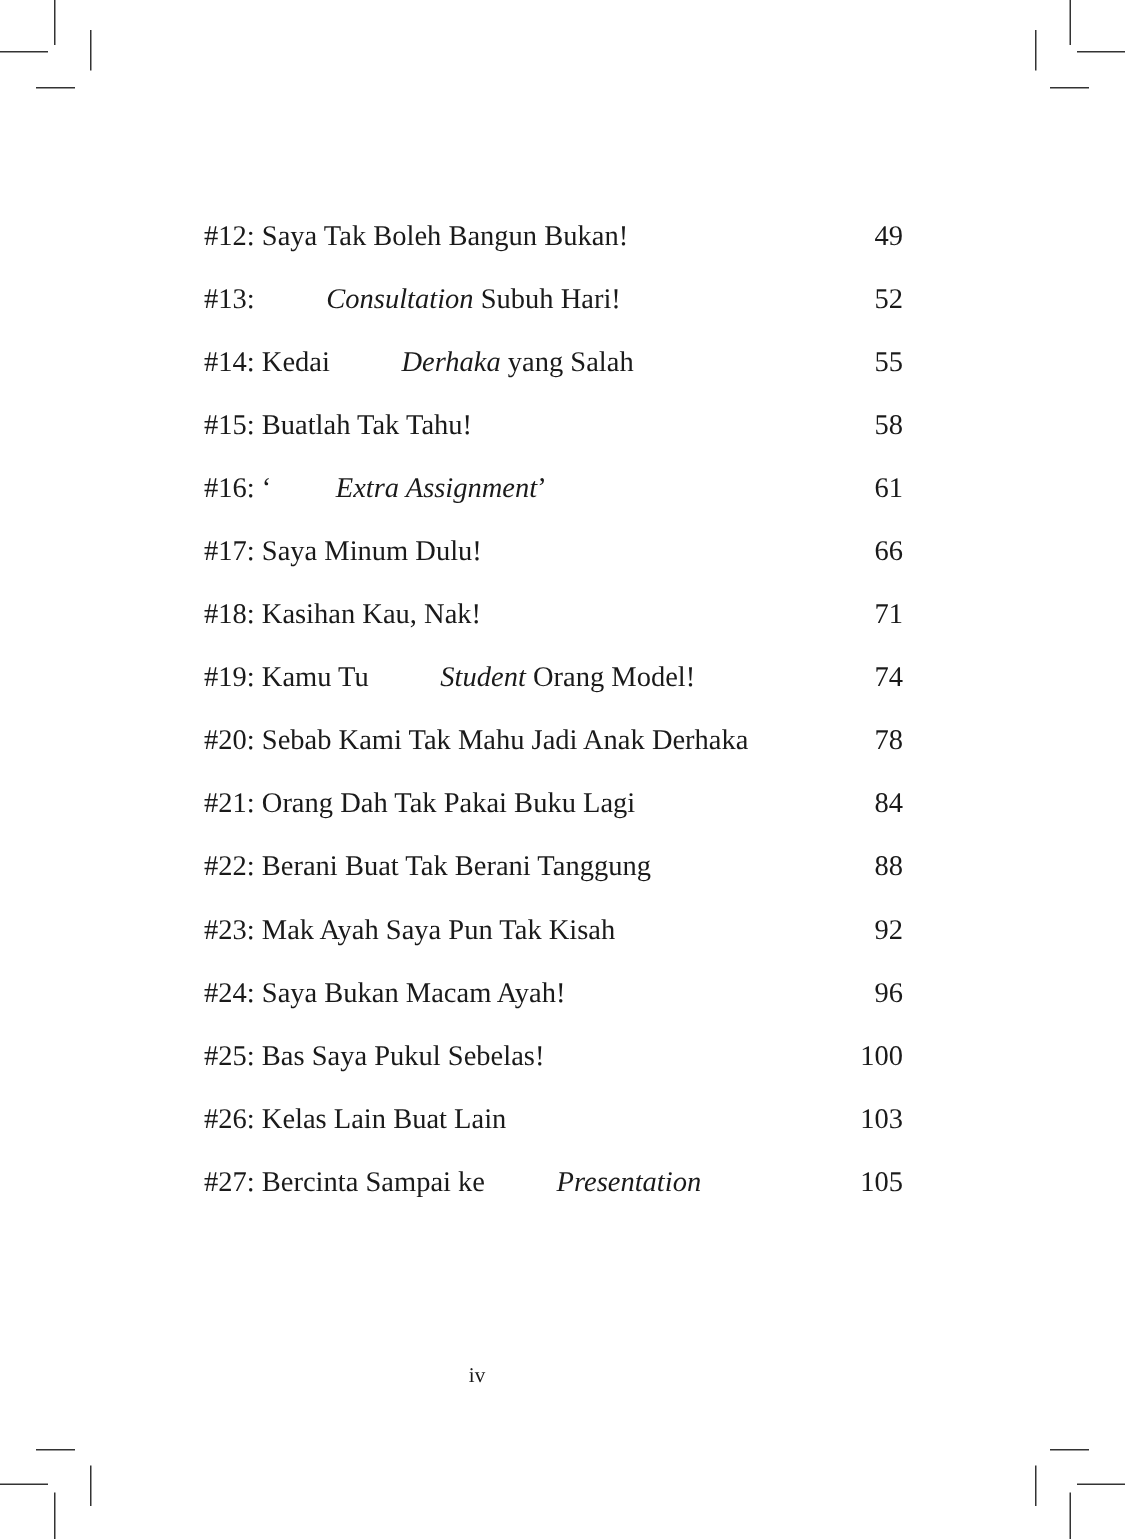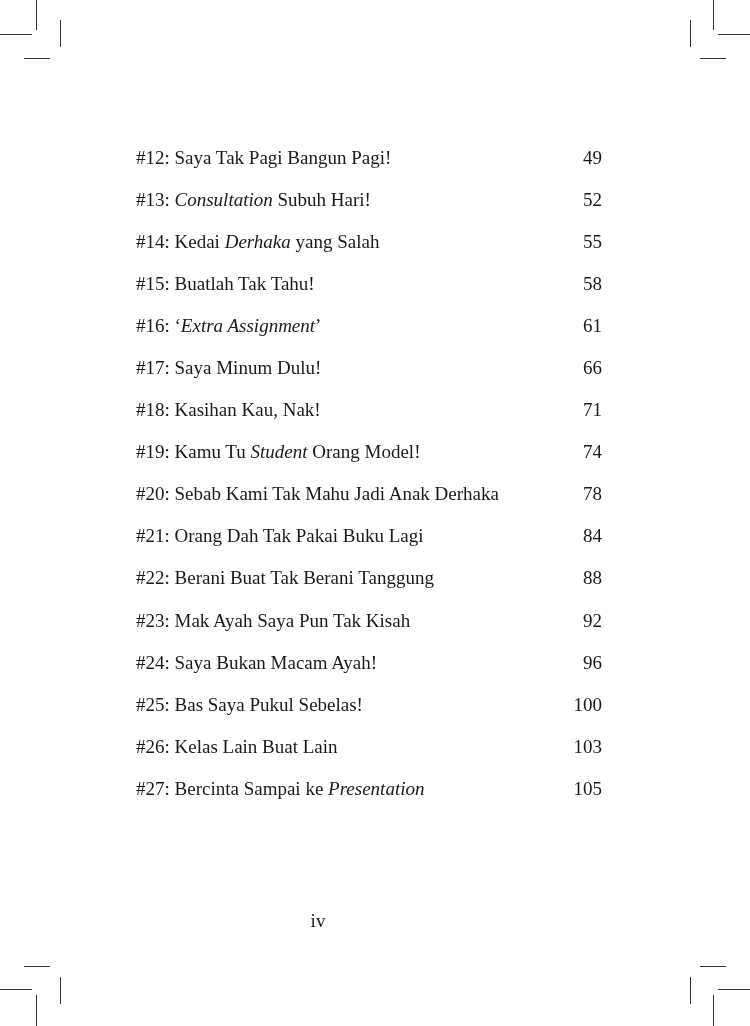--- a/index.html
+++ b/index.html
@@ -7,23 +7,23 @@
     width: 750px; height: 1026px; background: #ffffff; position: relative; overflow: hidden;
     font-family: "Liberation Serif", "DejaVu Serif", serif; color: #1a1a1a;
   }
   .mark { position: absolute; background: #333; }
   .toc { position: absolute; left: 136px; top: 140px; width: 466px; }
   .toc-row {
     display: flex; justify-content: space-between; align-items: baseline;
     height: 42.05px; line-height: 36px; font-size: 19px;
   }
   .toc-title { white-space: nowrap; }
-  .toc-title em { font-style: italic; }
+  .toc-title em { font-style: italic; margin-left: 43px; }
   .toc-page { text-align: right; }
-  .folio { position: absolute; top: 910px; left: 0; width: 636px; text-align: center; font-size: 19px; }
+  .folio { position: absolute; top: 910px; left: 0; width: 636px; text-align: center; font-size: 14px; }
 </style>
 </head>
 <body>
 
 <div class="mark" style="left:36px;top:0;width:1px;height:30px;"></div>
 <div class="mark" style="left:0;top:34px;width:32px;height:1px;"></div>
 <div class="mark" style="left:60px;top:20px;width:1px;height:27px;"></div>
 <div class="mark" style="left:24px;top:58px;width:26px;height:1px;"></div>
 
 <div class="mark" style="left:713px;top:0;width:1px;height:30px;"></div>
@@ -36,21 +36,21 @@
 <div class="mark" style="left:0;top:989px;width:32px;height:1px;"></div>
 <div class="mark" style="left:36px;top:995px;width:1px;height:31px;"></div>
 
 <div class="mark" style="left:700px;top:966px;width:26px;height:1px;"></div>
 <div class="mark" style="left:690px;top:977px;width:1px;height:27px;"></div>
 <div class="mark" style="left:718px;top:989px;width:32px;height:1px;"></div>
 <div class="mark" style="left:713px;top:995px;width:1px;height:31px;"></div>
 
 <div class="toc" id="toc">
     <div class="toc-row">
-      <span class="toc-title"><span>#12:</span><span> Saya Tak Pagi Bangun Pagi!</span></span>
+      <span class="toc-title"><span>#12:</span><span> Saya Tak Boleh Bangun Bukan!</span></span>
       <span class="toc-page">49</span>
     </div>
     <div class="toc-row">
       <span class="toc-title"><span>#13:</span><span> </span><em>Consultation</em><span> Subuh Hari!</span></span>
       <span class="toc-page">52</span>
     </div>
     <div class="toc-row">
       <span class="toc-title"><span>#14:</span><span> Kedai </span><em>Derhaka</em><span> yang Salah</span></span>
       <span class="toc-page">55</span>
     </div>

